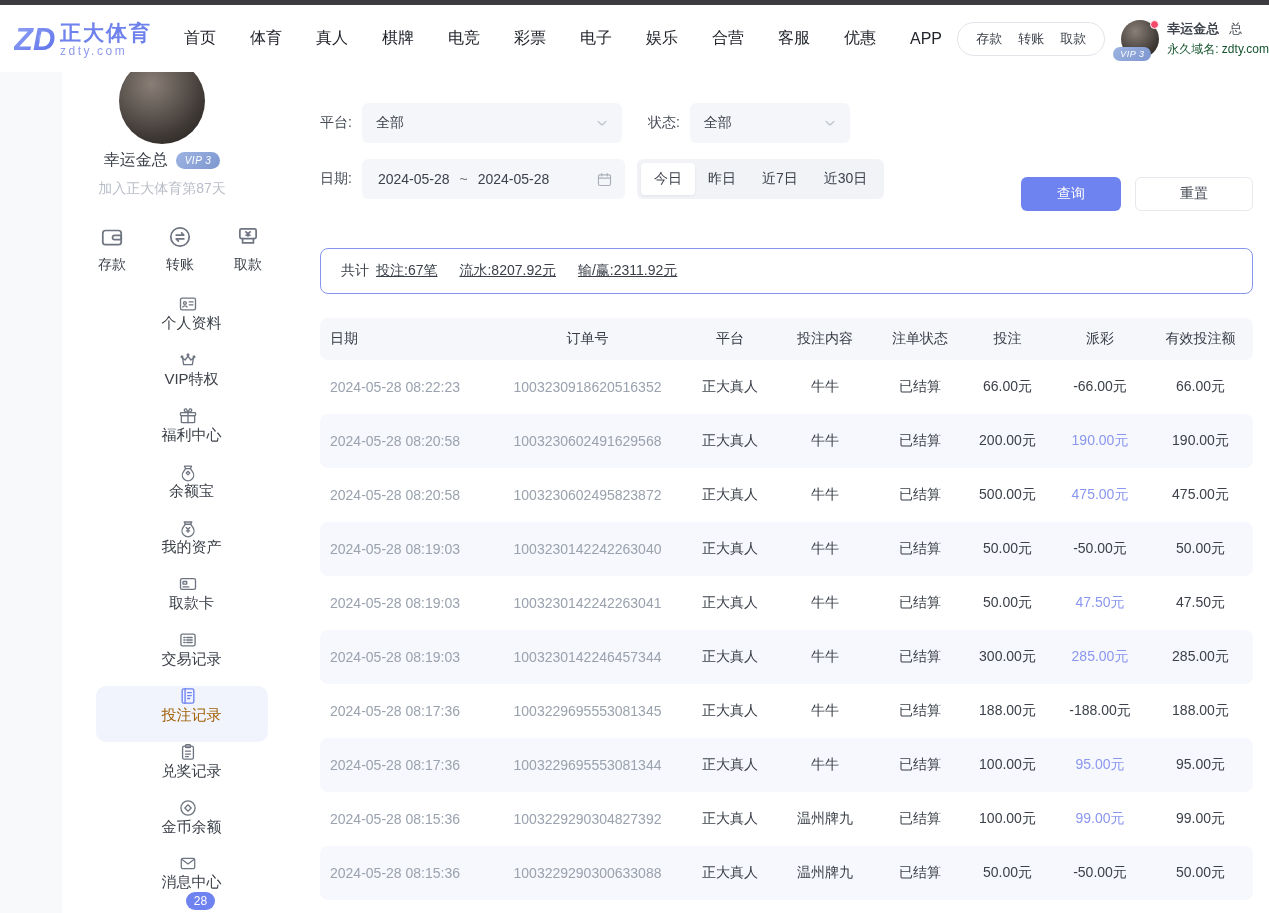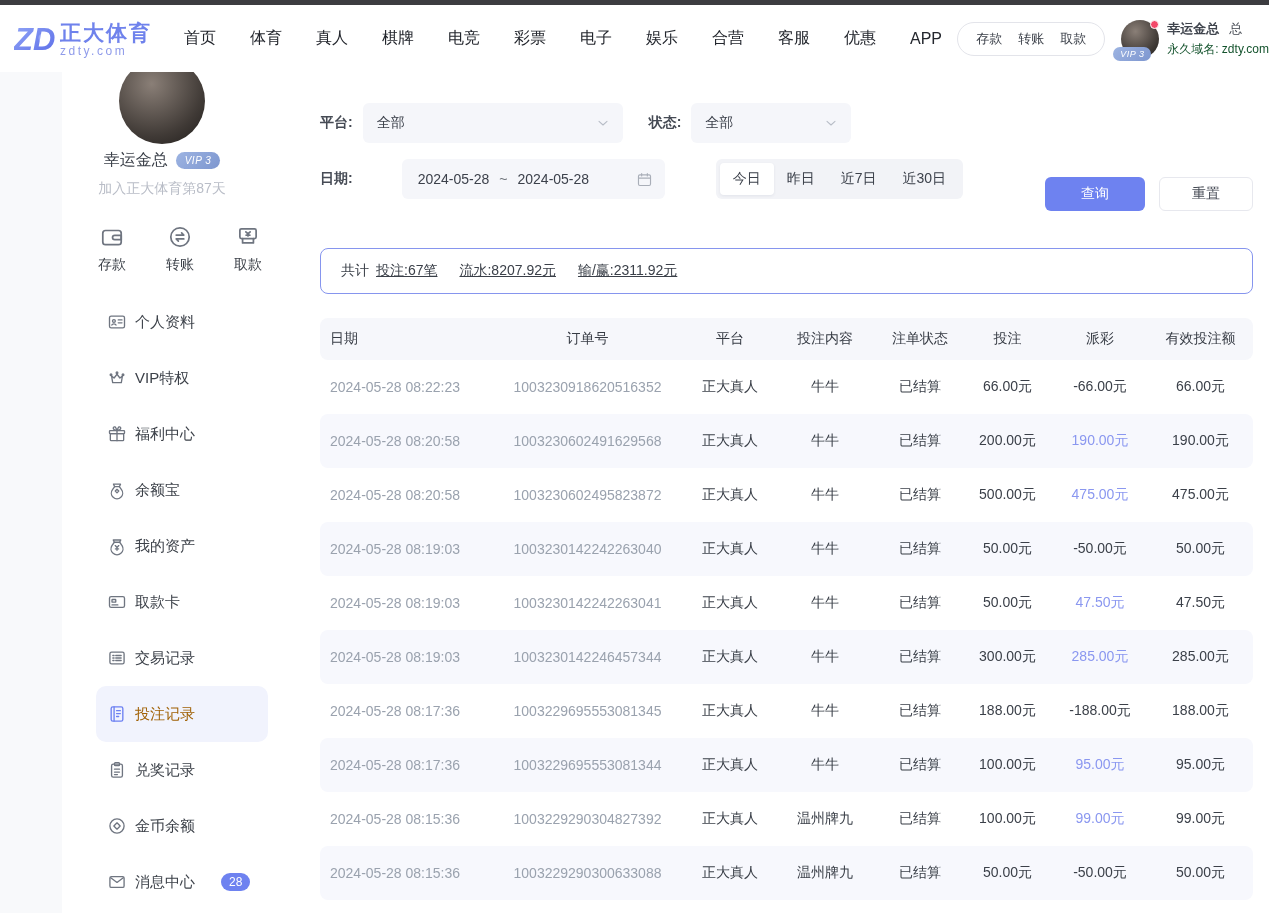--- a/index.html
+++ b/index.html
@@ -54,46 +54,46 @@
   
   .profile{width:200px;display:flex;flex-direction:column;align-items:center;margin-top:-14px;}
   .profile-name-row{display:flex;align-items:center;gap:8px;margin-top:6px;}
   .profile-name{font-size:16px;color:#3a3f48;}
   .profile .vip-badge{font-size:10px;padding:3px 9px;border-radius:9px;}
   .join-text{font-size:14px;color:var(--muted);margin-top:9px;}
   .quick-actions{display:flex;justify-content:space-between;padding:0 38px 0 36px;margin-top:26px;}
   .qa{display:flex;flex-direction:column;align-items:center;gap:6px;cursor:pointer;color:#6f7580;}
   .qa-label{font-size:14px;color:#3c4149;}
   .side-menu{margin-top:20px;padding-left:34px;}
-  .menu-item{display:flex;align-items:center;height:56px;width:172px;padding-left:11px;border-radius:10px;cursor:pointer;color:#6f7580;}
+  .menu-item{display:flex;align-items:center;height:56px;width:172px;padding-left:11px;border-radius:10px;cursor:pointer;color:#6f7580;flex-direction:column;}
   .menu-item .label{font-size:15px;color:#3c4149;margin-left:8px;}
   .menu-item.active{background:var(--active-bg);color:#6c80f2;}
   .menu-item.active .label{color:#a16207;}
   .menu-badge{margin-left:26px;background:var(--badge-blue);color:#fff;font-size:12px;border-radius:9px;padding:2px 8px;line-height:14px;}
 
   
   .filters{margin-top:31px;}
   .filter-row{display:flex;align-items:center;height:40px;}
-  .filter-row + .filter-row{margin-top:16px;gap:39px;}
-  .f-label{font-size:14px;color:var(--label-gray);margin-right:10px;flex:none;font-weight:bold;}
+  .filter-row + .filter-row{margin-top:16px;}
+  .f-label{font-size:14px;color:var(--label-gray);margin-right:10px;flex:none;}
   .select{width:260px;height:40px;background:var(--panel-gray);border-radius:6px;display:flex;align-items:center;padding:0 12px 0 14px;cursor:pointer;flex:none;}
   .select .value{font-size:14px;color:#3c414b;flex:1;}
   .select .chev{color:#b7bcc6;flex:none;}
   .select.small{width:160px;}
   .status-group{margin-left:26px;display:flex;align-items:center;}
   .date-input{width:263px;height:40px;background:var(--panel-gray);border-radius:6px;display:flex;align-items:center;padding:0 12px 0 16px;cursor:text;flex:none;font-size:14px;color:#3c414b;}
   .date-input .sep{margin:0 10px;color:#6b7077;}
   .date-input .cal{margin-left:auto;color:#a9aeb8;}
   .seg{margin-left:12px;display:flex;align-items:center;background:var(--seg-gray);border-radius:6px;padding:4px;height:40px;flex:none;}
   .seg-item{font-size:14px;color:#3c414b;padding:7px 13px;border-radius:4px;cursor:pointer;white-space:nowrap;}
   .seg-item.active{background:#fff;box-shadow:0 1px 3px rgba(40,50,90,.08);}
   .filter-btns{margin-left:auto;display:flex;gap:14px;margin-top:29px;}
   .btn{height:34px;border:none;border-radius:6px;font-size:14px;cursor:pointer;font-family:inherit;}
   .btn-primary{width:100px;background:var(--accent);color:#fff;}
-  .btn-plain{width:94px;background:#fff;border:1px solid #e7e8ee;color:#464b55;}
+  .btn-plain{width:118px;background:#fff;border:1px solid #e7e8ee;color:#464b55;}
 
   
   .summary{margin-top:49px;height:46px;border:1px solid var(--summary-border);border-radius:8px;display:flex;align-items:center;padding:0 20px;font-size:14px;color:#3b4049;}
   .summary .item{margin-left:22px;text-decoration:underline;}
   .summary .item:first-of-type{margin-left:7px;}
 
   
   .table{margin-top:24px;}
   .trow{display:grid;grid-template-columns:170px 195px 90px 100px 90px 85px 100px 101px;align-items:center;height:54px;font-size:14px;}
   .trow.head{height:42px;background:var(--head-shade);border-radius:8px;color:#363b44;}

